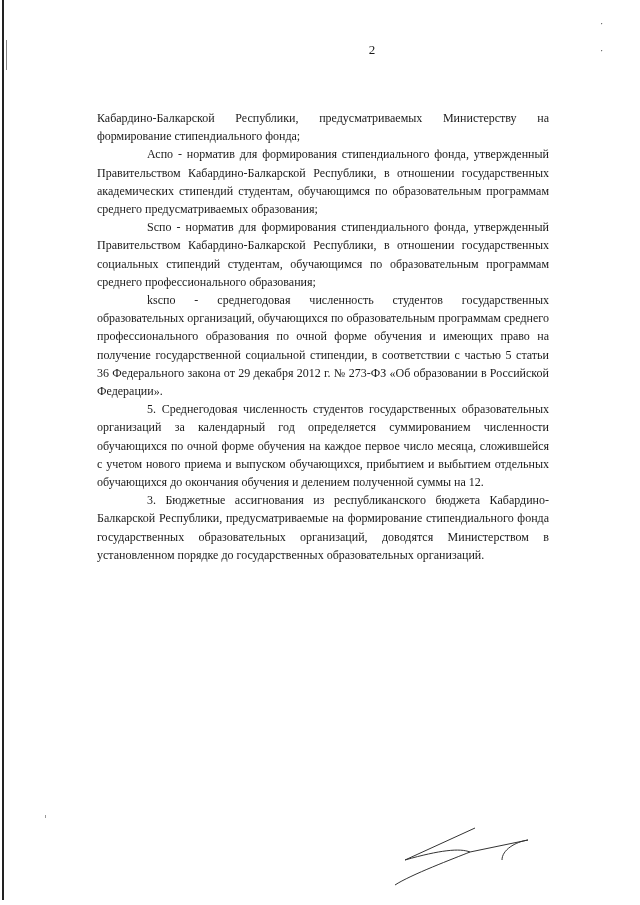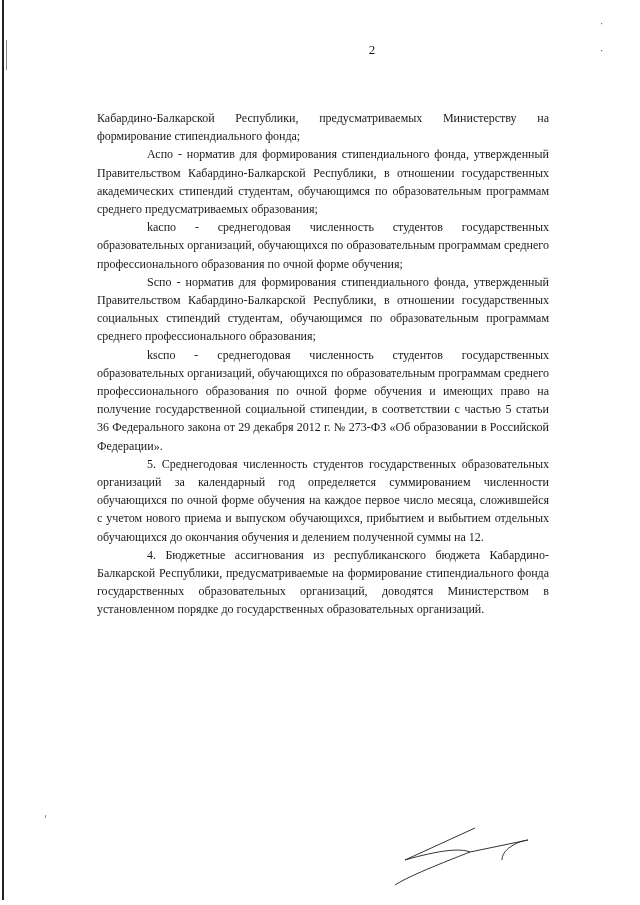--- a/index.html
+++ b/index.html
@@ -20,24 +20,23 @@
 <div class="edge-line"></div>
 <div class="edge-line faint"></div>
 
 <div class="page-number">2</div>
 <div class="corner-mark" style="left:600px; top:18px;">·</div>
 <div class="corner-mark" style="left:600px; top:45px;">·</div>
 
 <div class="content">
   <p class="para">Кабардино-Балкарской Республики, предусматриваемых Министерству на формирование стипендиального фонда;</p>
   <p class="para indent">Аспо - норматив для формирования стипендиального фонда, утвержденный Правительством Кабардино-Балкарской Республики, в отношении государственных академических стипендий студентам, обучающимся по образовательным программам среднего предусматриваемых образования;</p>
-  <p class="para indent">kacпо - среднегодовая численность студентов государственных образовательных организаций, обучающихся по образовательным программам среднего профессионального образования по очной форме обучения;</p>
   <p class="para indent">Scпо - норматив для формирования стипендиального фонда, утвержденный Правительством Кабардино-Балкарской Республики, в отношении государственных социальных стипендий студентам, обучающимся по образовательным программам среднего профессионального образования;</p>
   <p class="para indent">kscпо - среднегодовая численность студентов государственных образовательных организаций, обучающихся по образовательным программам среднего профессионального образования по очной форме обучения и имеющих право на получение государственной социальной стипендии, в соответствии с частью 5 статьи 36 Федерального закона от 29 декабря 2012 г. № 273-ФЗ «Об образовании в Российской Федерации».</p>
   <p class="para indent">5. Среднегодовая численность студентов государственных образовательных организаций за календарный год определяется суммированием численности обучающихся по очной форме обучения на каждое первое число месяца, сложившейся с учетом нового приема и выпуском обучающихся, прибытием и выбытием отдельных обучающихся до окончания обучения и делением полученной суммы на 12.</p>
-  <p class="para indent">4. Бюджетные ассигнования из республиканского бюджета Кабардино-Балкарской Республики, предусматриваемые на формирование стипендиального фонда государственных образовательных организаций, доводятся Министерством в установленном порядке до государственных образовательных организаций.</p>
+  <p class="para indent">3. Бюджетные ассигнования из республиканского бюджета Кабардино-Балкарской Республики, предусматриваемые на формирование стипендиального фонда государственных образовательных организаций, доводятся Министерством в установленном порядке до государственных образовательных организаций.</p>
 </div>
 
 <div class="dot"></div>
 
 <svg class="sig" viewBox="0 0 160 80">
   <path d="M35 60 L105 28 M35 60 C70 50 90 48 100 52 C85 58 40 75 25 85 M100 52 L158 40 M158 40 C145 42 132 50 132 60" fill="none" stroke="#333" stroke-width="1" transform="translate(-5,-20)"></path>
 </svg>
 
 </body></html>

